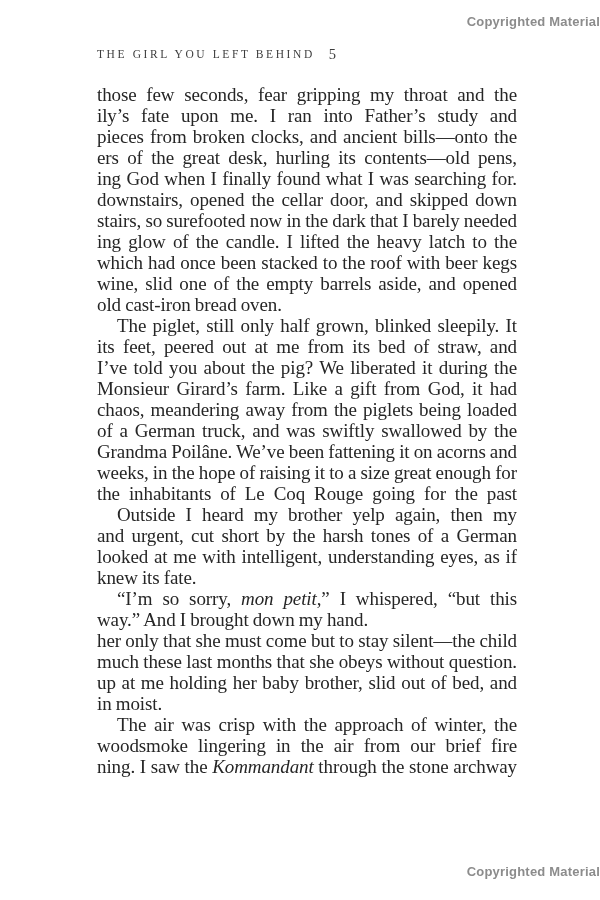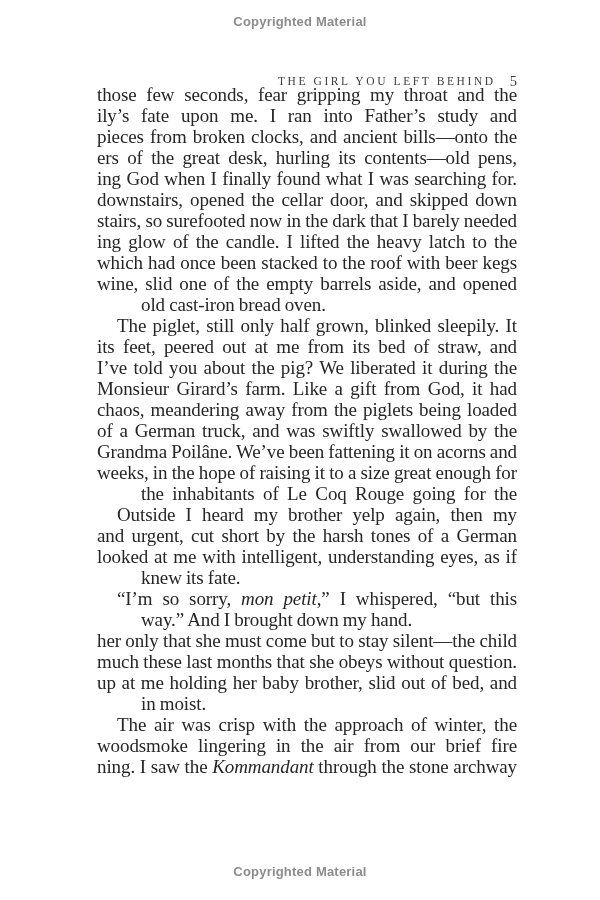--- a/index.html
+++ b/index.html
@@ -12,35 +12,34 @@
     width: 600px;
     height: 900px;
     background: #ffffff;
     font-family: "Liberation Serif", "DejaVu Serif", serif;
     overflow: hidden;
   }
   .copyright {
     position: absolute;
     left: 0;
     right: 0;
-    text-align: center;
+    text-align: right;
     font-family: "Liberation Sans", "DejaVu Sans", sans-serif;
     font-weight: 700;
     font-size: 13px;
     color: #8c8c8c;
     letter-spacing: 0.2px;
   }
   .copyright.top { top: 14px; }
   .copyright.bottom { top: 864px; }
   .running-header {
     position: absolute;
     left: 97px;
     width: 420px;
-    top: 72px;
-    text-align: right;
+    top: 45px;
     color: #3d3d3d;
     font-size: 11.5px;
     letter-spacing: 2.6px;
     white-space: nowrap;
   }
   .running-header .page-num {
     display: inline-block;
     margin-left: 14px;
     font-size: 14.5px;
     letter-spacing: 0;
@@ -58,21 +57,21 @@
     word-spacing: -0.5px;
   }
   .paragraph { margin: 0; }
   .line {
     height: 21px;
     overflow: hidden;
     text-align: justify;
     text-align-last: justify;
     white-space: normal;
   }
-  .line.endline { text-align-last: left; margin-left: 44px; }
+  .line.endline { text-align-last: left; }
   .line.indent { text-indent: 20px; }
 </style>
 </head>
 <body>
 
 <div class="page">
   <div class="copyright top">Copyrighted Material</div>
 
   <div class="running-header">
     <span>THE GIRL YOU LEFT BEHIND</span><span class="page-num">5</span>

